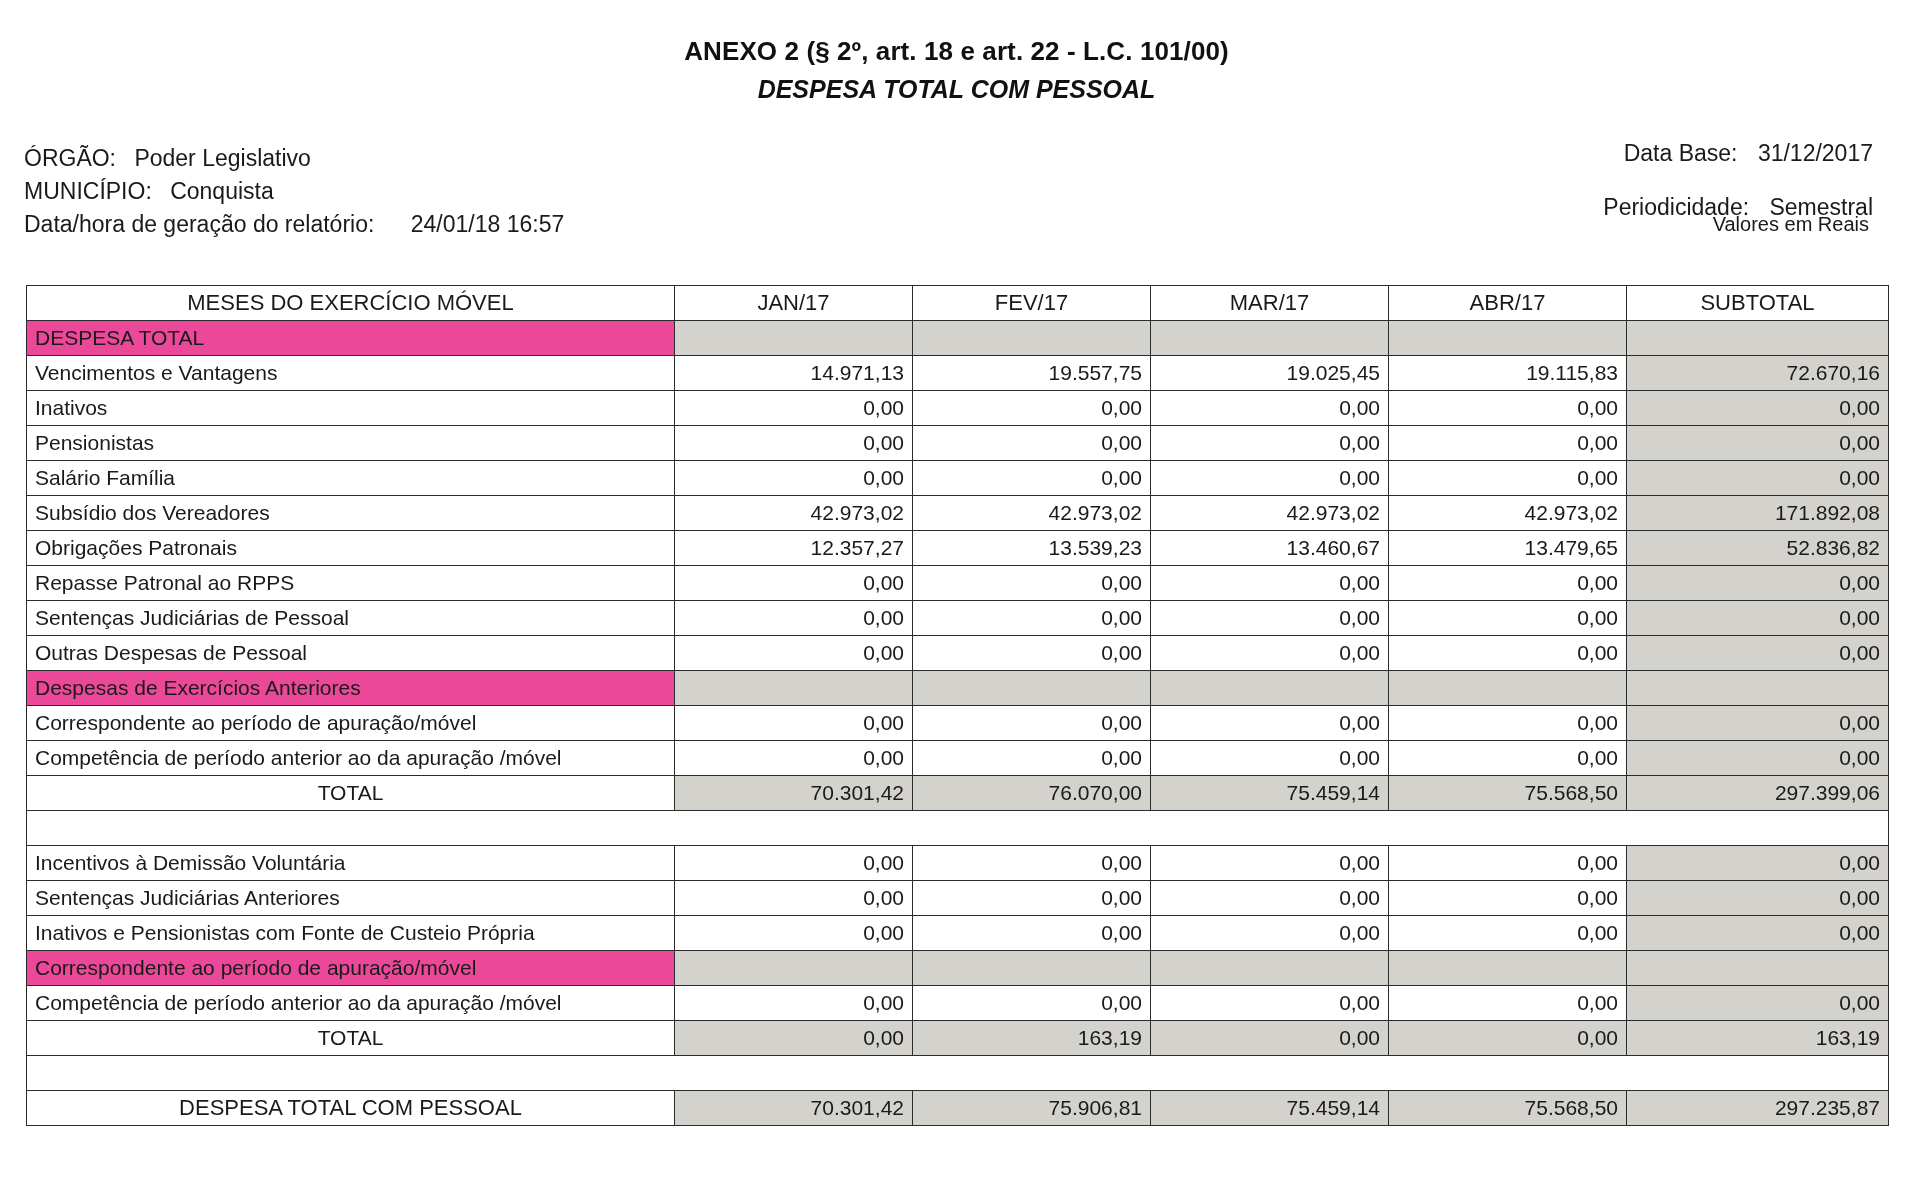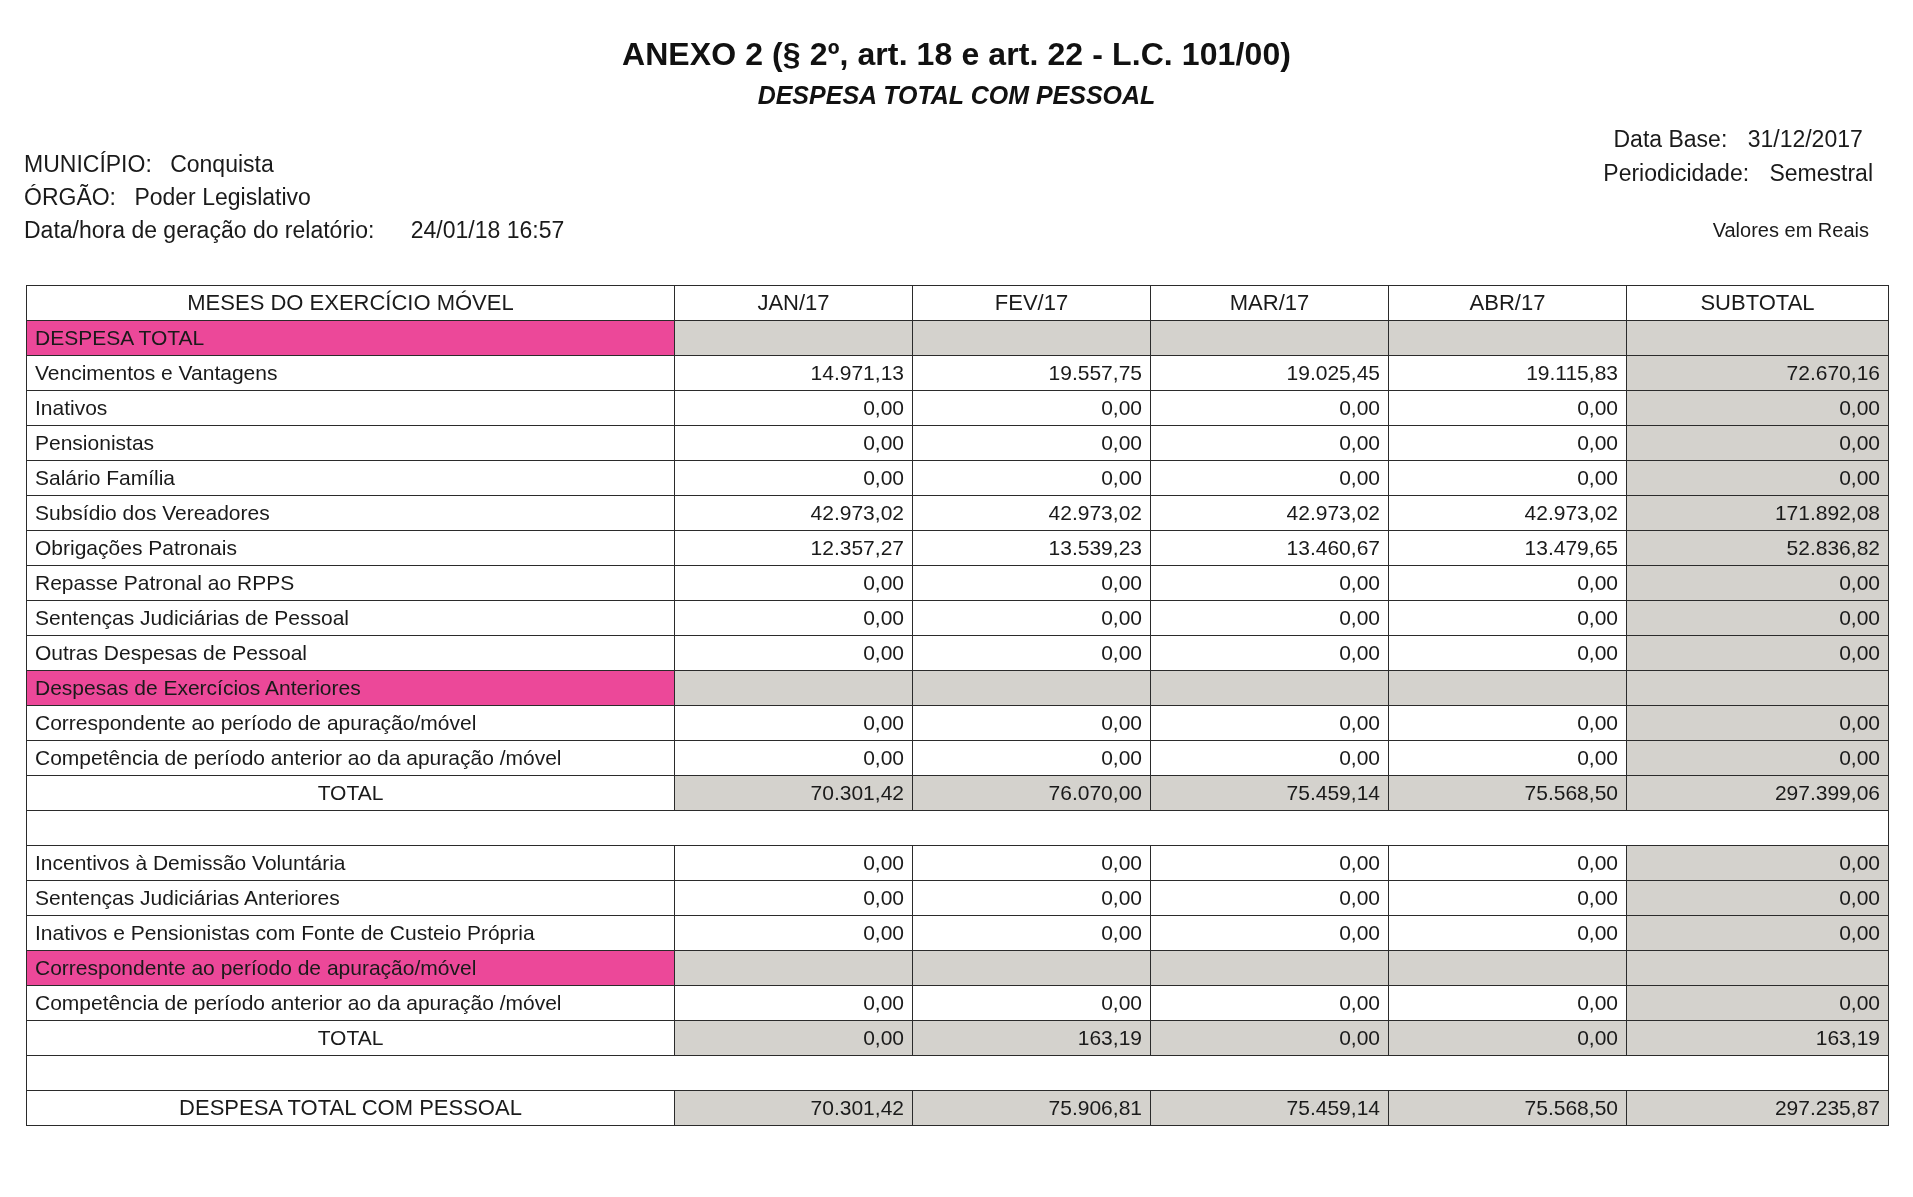--- a/index.html
+++ b/index.html
@@ -21,21 +21,21 @@
     width: 1913px;
     height: 1197px;
     padding: 0;
   }
   
   .title-block {
     text-align: center;
     padding-top: 36px;
   }
   .title-line1 {
-    font-size: 32px;
+    font-size: 26px;
     font-weight: bold;
     letter-spacing: 0.1px;
     color: #111;
   }
   .title-line2 {
     font-size: 25px;
     font-weight: bold;
     font-style: italic;
     margin-top: 8px;
     color: #111;
@@ -58,21 +58,22 @@
     position: absolute;
     right: 40px;
     top: -16px;
     font-size: 23px;
     line-height: 34px;
     text-align: left;
   }
   .meta-right .row {
     display: block;
     white-space: nowrap;
-    text-align: center;
+    text-align: right;
+    margin-top: 20px;
   }
   .meta-right .val { margin-left: 14px; }
 
   .valores {
     position: absolute;
     right: 44px;
     bottom: 6px;
     font-size: 20px;
   }
 
@@ -154,26 +155,26 @@
 <div class="page">
 
   <div class="title-block">
     <div class="title-line1">ANEXO 2 (§ 2º, art. 18 e art. 22 - L.C. 101/00)</div>
     <div class="title-line2">DESPESA TOTAL COM PESSOAL</div>
   </div>
 
   <div class="meta-row">
     <div class="meta-left">
       <div>
+        <span class="lbl">ÓRGÃO:</span>
+        <span class="val">Poder Legislativo</span>
+      </div>
+      <div>
         <span class="lbl">MUNICÍPIO:</span>
         <span class="val">Conquista</span>
-      </div>
-      <div>
-        <span class="lbl">ÓRGÃO:</span>
-        <span class="val">Poder Legislativo</span>
       </div>
       <div>
         <span class="lbl">Data/hora de geração do relatório:</span>
         <span class="val" style="margin-left:30px">24/01/18 16:57</span>
       </div>
     </div>
 
     <div class="meta-right">
       <span class="row">
         <span class="lbl">Data Base:</span>

